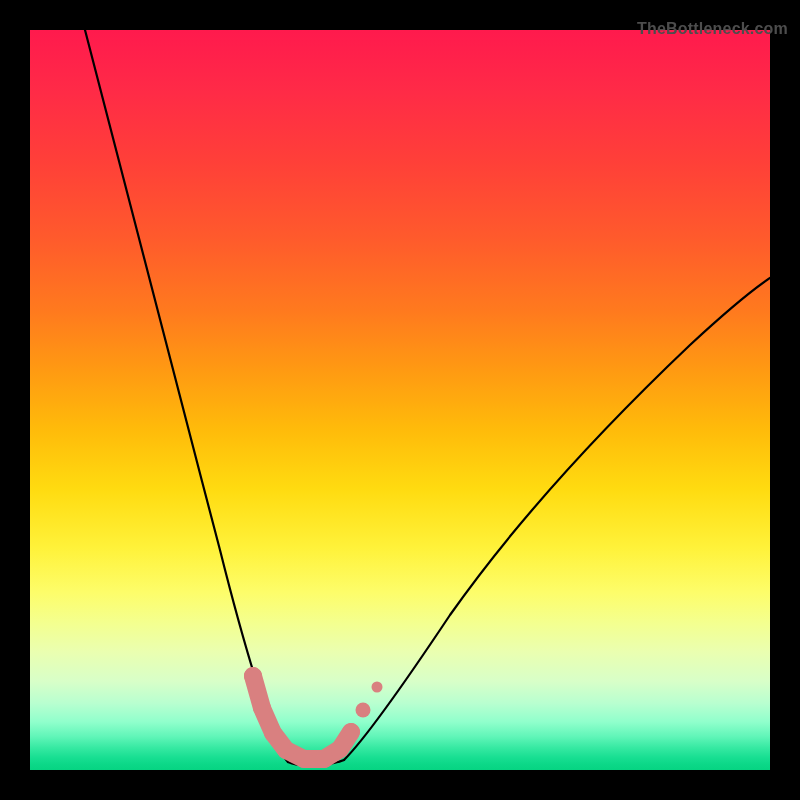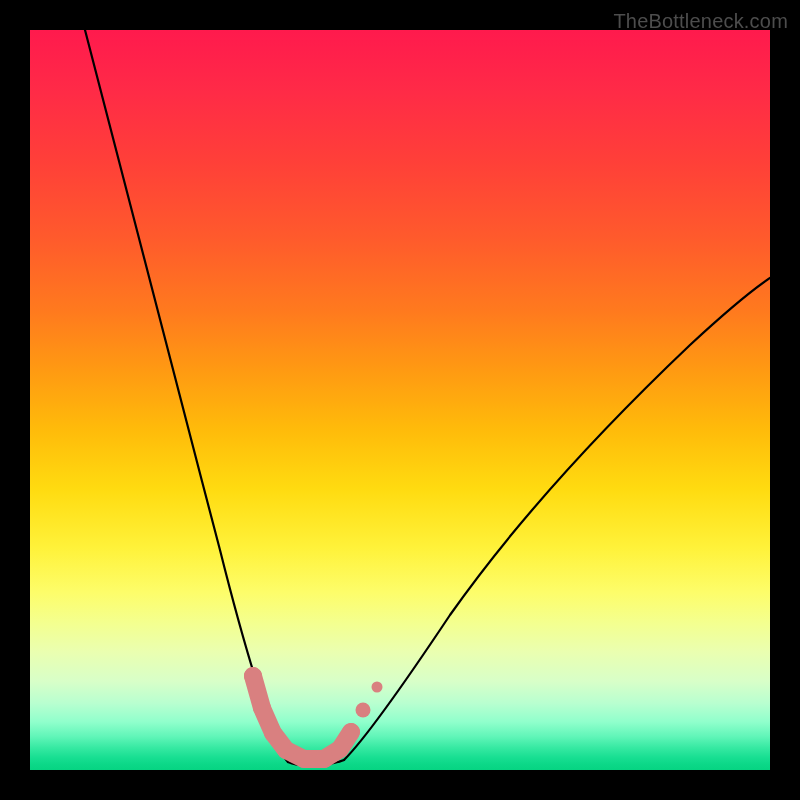--- a/index.html
+++ b/index.html
@@ -69,25 +69,25 @@
     stroke-linejoin: round;
   }
   .sausage-joint {
     fill: #d98080;
   }
   .dot-small {
     fill: #d98080;
   }
   .watermark {
     position: absolute;
-    top: 10px;
+    top: 20px;
     right: 12px;
     color: #4d4d4d;
-    font-size: 20px;
-    font-weight: 400;
+    font-size: 16px;
+    font-weight: 700;
     letter-spacing: 0.2px;
     user-select: none;
   }
 </style>
 </head>
 <body>
 
 <div class="stage">
 
   <div class="plot">

